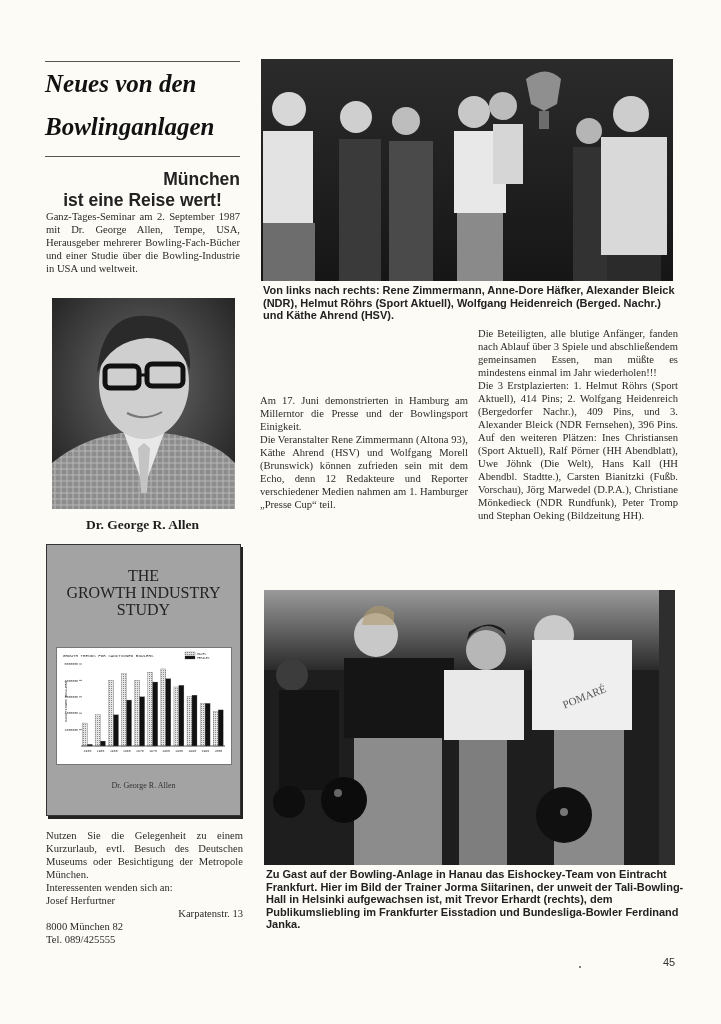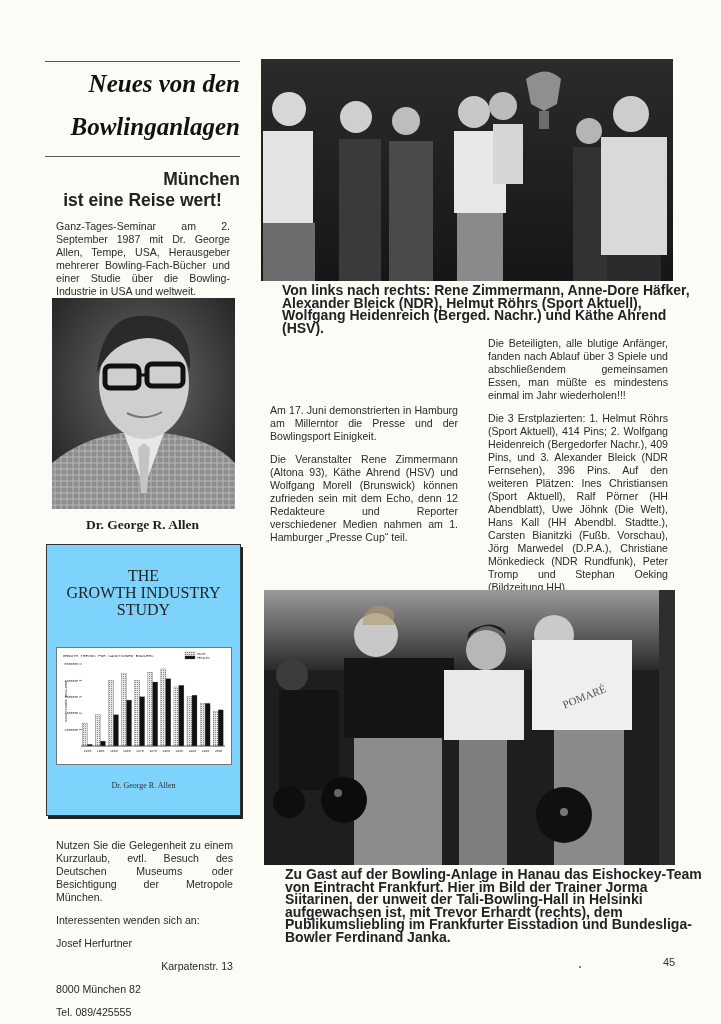--- a/index.html
+++ b/index.html
@@ -3,46 +3,46 @@
 <meta charset="utf-8">
 <style>
   html, body { margin:0; padding:0; }
   body {
     width:721px; height:1024px; background:#fdfbf5; position:relative; overflow:hidden;
     font-family:"Liberation Sans", sans-serif; color:#1e1e1e;
   }
   .abs { position:absolute; }
   .rule { position:absolute; height:1px; background:#555; }
   .headline {
-    position:absolute; left:45px; width:195px; text-align:right;
+    position:absolute; left:45px; width:195px; text-align:left;
     font-family:"Liberation Serif", serif; font-style:italic; font-weight:bold;
     font-size:25px; color:#111;
   }
   .sub-head {
     position:absolute; left:45px; width:195px; text-align:center;
     font-weight:bold; font-size:17.5px; line-height:21px; color:#222;
   }
   .body-text {
     position:absolute; font-size:10.6px; line-height:13px; color:#2a2a2a;
     text-align:justify;
   }
-  .body-text p { margin:10px; }
+  .body-text p { margin:0;font-family:Liberation Serif, serif; }
   .caption-bold {
-    position:absolute; font-size:14px; line-height:12.5px; font-weight:bold; color:#222;margin-left:19px;
+    position:absolute; font-size:11px; line-height:12.5px; font-weight:bold; color:#222;
   }
   .caption-bold p { margin:0; }
   .photo { position:absolute; overflow:hidden; }
   .photo svg { display:block; width:100%; height:100%; }
   .serif-cap {
     position:absolute; font-family:"Liberation Serif", serif; font-weight:bold;
     font-size:13.5px; text-align:center; color:#1e1e1e;
   }
   .book {
     position:absolute; left:46px; top:544px; width:193px; height:270px;
-    background:#7dd3fc; border:1px solid #333;
+    background:#a3a3a3; border:1px solid #333;
     box-shadow:2px 3px 0 #222;
   }
   .book-title {
     position:absolute; left:0; right:0; top:22px; text-align:center;
     font-family:"Liberation Serif", serif; font-size:16px; line-height:17px; color:#222;
   }
   .book-author {
     position:absolute; left:0; right:0; top:236px; text-align:center;
     font-family:"Liberation Serif", serif; font-size:8px; color:#333;
   }

